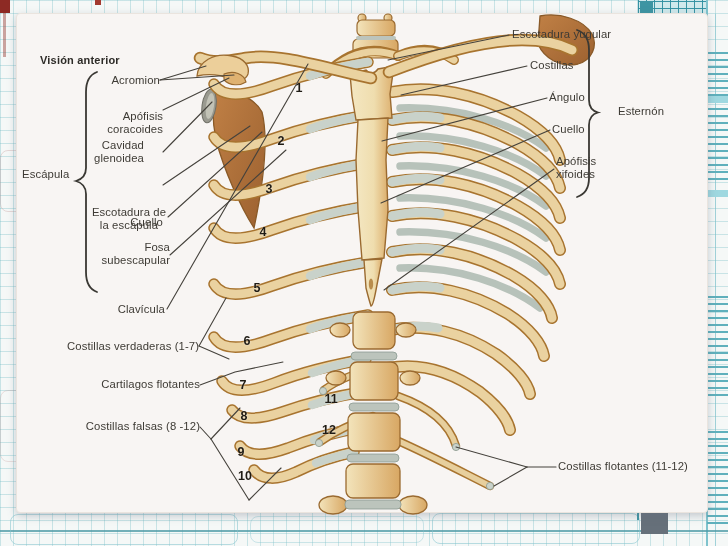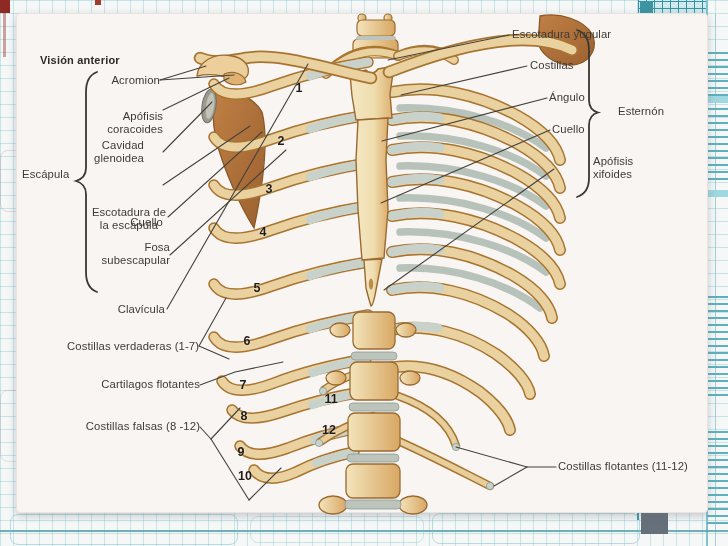--- a/index.html
+++ b/index.html
@@ -317,21 +317,21 @@
 
 <div class="lbl ra" style="right:563px;top:303px;width:70px;">Clavícula</div>
 <div class="lbl ra" style="right:529px;top:340px;width:170px;">Costillas verdaderas (1-7)</div>
 <div class="lbl ra" style="right:528px;top:378px;width:140px;">Cartilagos flotantes</div>
 <div class="lbl ra" style="right:528px;top:420px;width:150px;">Costillas falsas (8 -12)</div>
 
 <div class="lbl" style="left:512px;top:28px;width:120px;">Escotadura yugular</div>
 <div class="lbl" style="left:530px;top:59px;width:80px;">Costillas</div>
 <div class="lbl" style="left:549px;top:91px;width:60px;">Ángulo</div>
 <div class="lbl" style="left:552px;top:123px;width:60px;">Cuello</div>
-<div class="lbl" style="left:556px;top:155px;width:50px;margin-left:37px;">Apófisis xifoides</div>
+<div class="lbl" style="left:556px;top:155px;width:50px;">Apófisis xifoides</div>
 <div class="lbl" style="left:618px;top:105px;">Esternón</div>
 <div class="lbl" style="left:558px;top:460px;width:140px;">Costillas flotantes (11-12)</div>
 
 <div class="num" style="left:299px;top:88px;">1</div>
 <div class="num" style="left:281px;top:141px;">2</div>
 <div class="num" style="left:269px;top:189px;">3</div>
 <div class="num" style="left:263px;top:232px;">4</div>
 <div class="num" style="left:257px;top:288px;">5</div>
 <div class="num" style="left:247px;top:341px;">6</div>
 <div class="num" style="left:243px;top:385px;">7</div>

